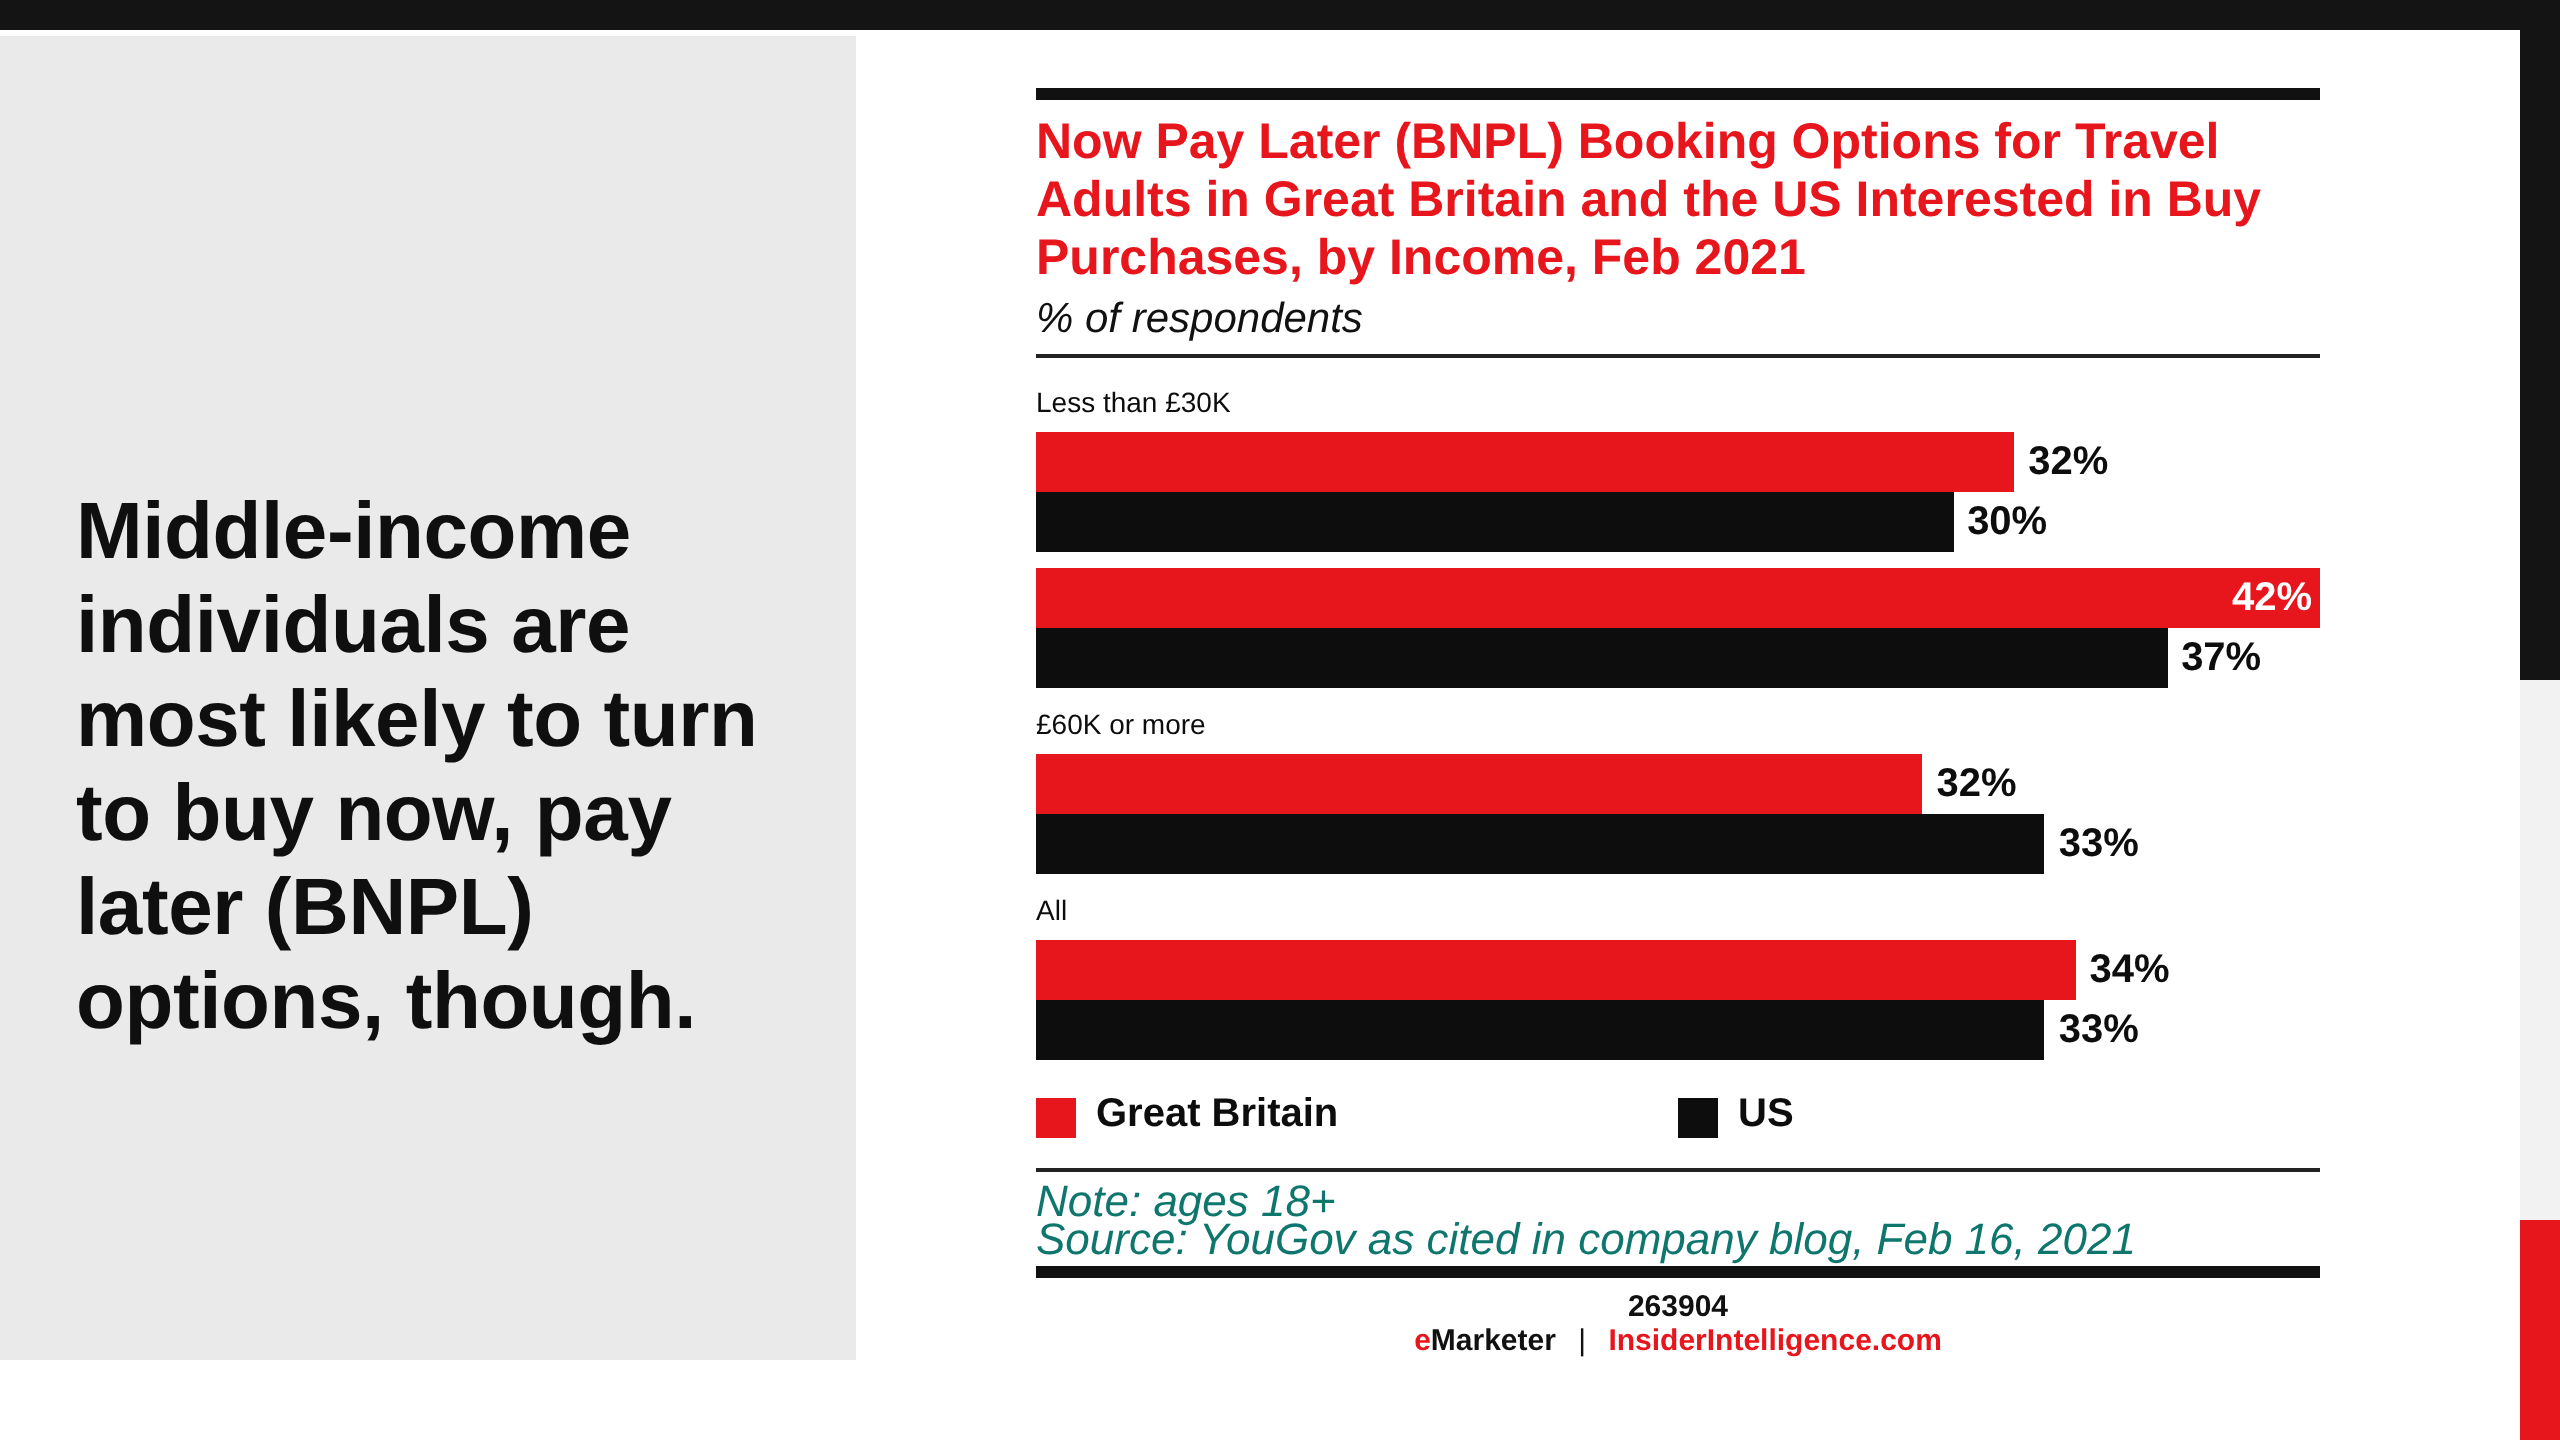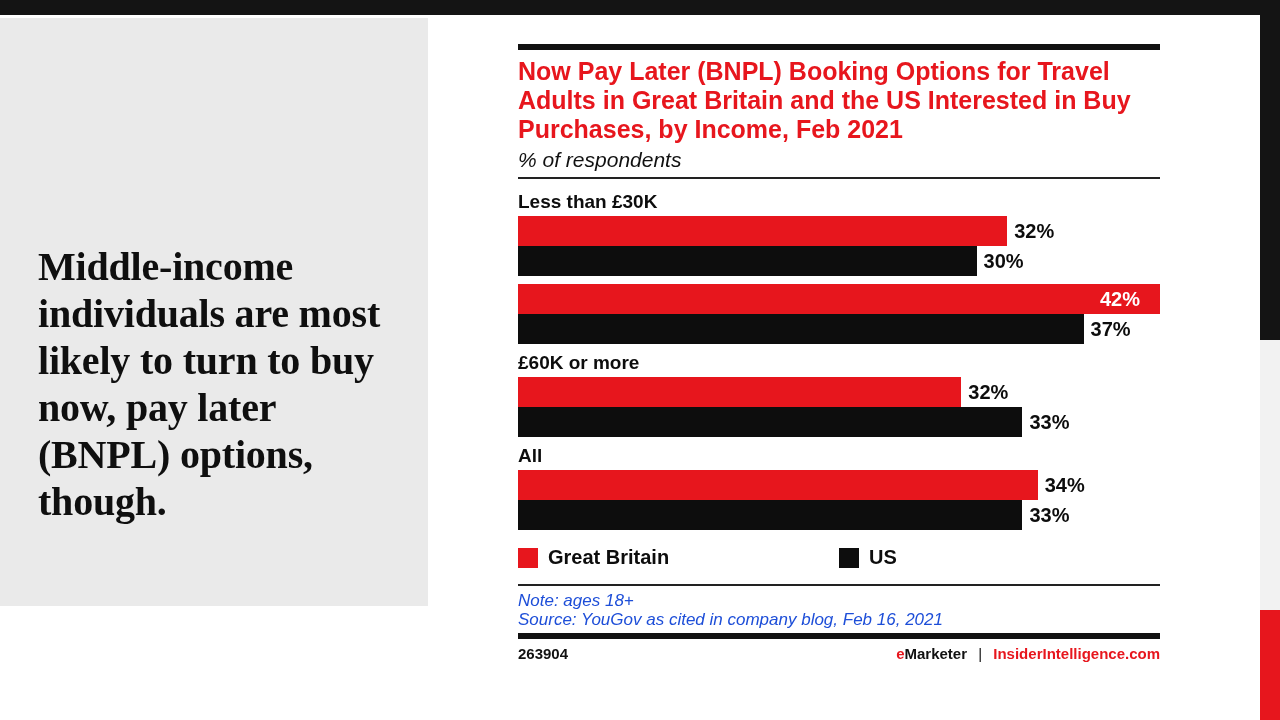--- a/index.html
+++ b/index.html
@@ -5,21 +5,21 @@
   html, body { margin:0; padding:0; }
   body {
     width:1280px; height:720px; overflow:hidden;
     font-family:"Liberation Sans", sans-serif;
     background:#ffffff;
   }
   .stage { position:relative; width:1280px; height:720px; background:#ffffff; }
 
   
   .top-strip { position:absolute; top:0; left:0; width:1280px; height:15px; background:#141414; }
-  .left-panel { position:absolute; top:18px; left:0; width:428px; height:588px; background:#eaeaea;font-family:Liberation Serif, serif; }
+  .left-panel { position:absolute; top:18px; left:0; width:428px; height:662px; background:#eaeaea; }
   .right-col-black { position:absolute; top:0; left:1260px; width:20px; height:340px; background:#141414; }
   .right-col-gray  { position:absolute; top:340px; left:1260px; width:20px; height:270px; background:#f2f2f2; }
   .right-col-red   { position:absolute; top:610px; left:1260px; width:20px; height:110px; background:var(--red); }
 
   
   .headline {
     position:absolute; left:38px; top:225px; width:375px;
     font-size:40px; line-height:47px; font-weight:700; color:#0f0f0f;
     letter-spacing:-0.2px;
   }
@@ -33,37 +33,37 @@
   .rule-thin { height:2px; background:#222; }
 
   .title { color:var(--red); font-weight:700; font-size:25px; line-height:29px; margin-top:7px; }
   .title div { white-space:nowrap; }
   .subtitle { font-style:italic; font-size:21px; line-height:22px; margin-top:5px; color:#111; }
   .rule-under-subtitle { margin-top:6px; }
 
   
   .chart { margin-top:12px; }
   .bar-group { margin-bottom:8px; }
-  .cat-label { font-size:19px; line-height:21px; font-weight:700; color:#0d0d0d; margin-bottom:4px; }
+  .cat-label { font-size:14px; line-height:21px; font-weight:400; color:#0d0d0d; margin-bottom:4px; }
   .bar-row { display:flex; align-items:center; height:30px; width:642px; }
   .bar { height:30px; display:flex; align-items:center; justify-content:flex-end; }
   .bar-value { font-size:20px; font-weight:700; color:#0d0d0d; margin-left:7px; white-space:nowrap; }
-  .bar-value.inside { color:#ffffff; margin-left:12px; padding-right:20px;text-align:center; }
+  .bar-value.inside { color:#ffffff; margin-left:12px; padding-right:4px;text-align:center; }
 
   
   .legend { display:grid; grid-template-columns:50% 50%; margin-top:16px; }
-  .legend-item { display:flex; align-items:center; }
+  .legend-item { display:flex; align-items:flex-end; }
   .legend-swatch { width:20px; height:20px; display:inline-block; margin-right:10px; }
   .legend-label { font-size:20px; font-weight:700; color:#0d0d0d; }
 
   
   .rule-above-notes { margin-top:15px; }
-  .notes { margin-top:5px; font-style:italic; font-size:17px; line-height:19px; color:#1d4ed8; }
+  .notes { margin-top:5px; font-style:italic; font-size:22px; line-height:19px; color:#0f766e; }
   .rule-above-footer { margin-top:4px; height:6px; }
-  .footer { display:flex; justify-content:space-between; align-items:center; margin-top:6px; }
+  .footer { display:flex; justify-content:space-between; align-items:center; margin-top:6px;flex-direction:column; }
   .chart-id { font-size:15px; font-weight:700; color:#111; }
   .brand { font-size:15px; font-weight:700; color:#111; }
   .brand .e-red { color:var(--red); }
   .brand .pipe { font-weight:400; margin:0 7px; color:#111; }
   .brand .site { color:var(--red); }
 </style>
 </head>
 <body>
 
 <div class="stage">

